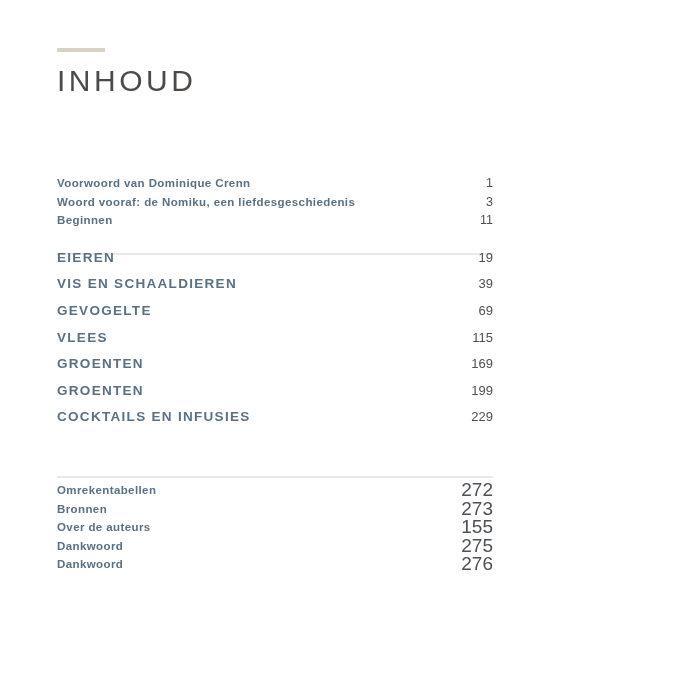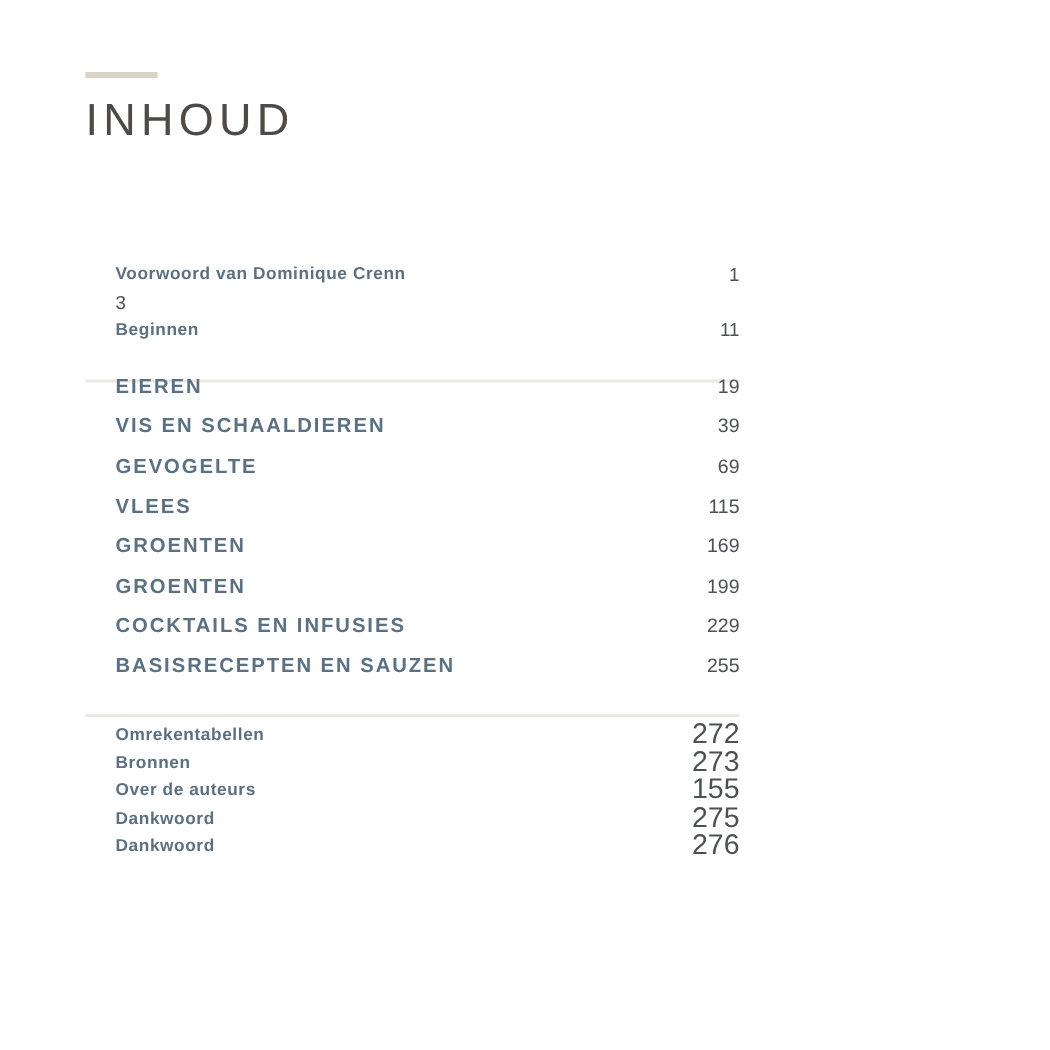--- a/index.html
+++ b/index.html
@@ -44,21 +44,20 @@
   }
   .list{
     position:absolute;
     left:0;
     right:0;
   }
   .row{
     display:flex;
     justify-content:space-between;
     align-items:center;
-    margin-left:20px;
   }
   .front-matter{top:174px;}
   .back-matter{top:481px;}
   .front-matter .row,
   .back-matter .row{height:18.5px;}
   .front-matter .label,
   .back-matter .label{
     font-size:11.5px;
     font-weight:700;
     letter-spacing:0.4px;
@@ -102,20 +101,21 @@
   <div class="accent-dash"></div>
 
   <h1 class="title">INHOUD</h1>
 
   <div class="list front-matter">
     <div class="row">
       <span class="label">Voorwoord van Dominique Crenn</span>
       <span class="pagenum">1</span>
     </div>
     <div class="row">
+      <span class="label">Woord vooraf: de Nomiku, een liefdesgeschiedenis</span>
       <span class="pagenum">3</span>
     </div>
     <div class="row">
       <span class="label">Beginnen</span>
       <span class="pagenum">11</span>
     </div>
   </div>
 
   <div class="divider divider-1"></div>
 
@@ -141,24 +141,20 @@
       <span class="pagenum">169</span>
     </div>
     <div class="row">
       <span class="label">GROENTEN</span>
       <span class="pagenum">199</span>
     </div>
     <div class="row">
       <span class="label">COCKTAILS EN INFUSIES</span>
       <span class="pagenum">229</span>
     </div>
-    <div class="row">
-      <span class="label">BASISRECEPTEN EN SAUZEN</span>
-      <span class="pagenum">255</span>
-    </div>
   </div>
 
   <div class="divider divider-2"></div>
 
   <div class="list back-matter">
     <div class="row">
       <span class="label">Omrekentabellen</span>
       <span class="pagenum">272</span>
     </div>
     <div class="row">

